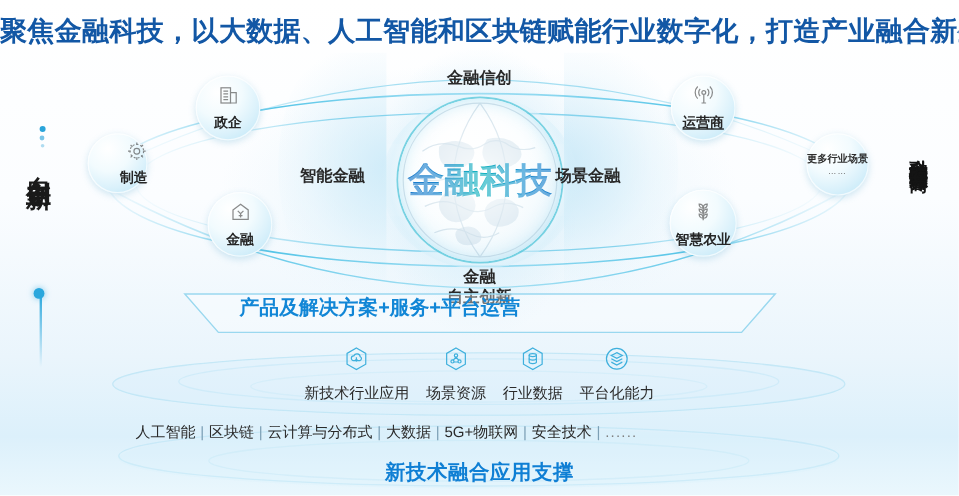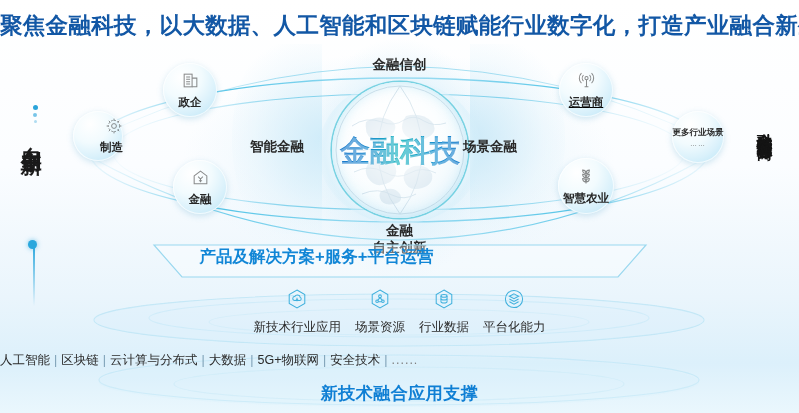--- a/index.html
+++ b/index.html
@@ -96,21 +96,21 @@
     display:flex;align-items:center;justify-content:center;gap:14px;}
   .cap{display:flex;align-items:center;gap:5px;flex-direction:column;}
   .cap .cl{font-size:12.5px;color:#2b2b2b;white-space:nowrap;}
   .adv{position:absolute;left:0;top:317px;width:799px;text-align:center;
     font-size:15px;font-weight:bold;color:#1186d6;letter-spacing:4px;}
 
   
   #ripples{position:absolute;left:0;top:268px;}
 
   
-  .tech{position:absolute;left:0;top:352px;width:644px;text-align:left;
+  .tech{position:absolute;left:0;top:352px;width:644px;text-align:center;
     font-size:12.5px;color:#2b2b2b;white-space:nowrap;}
   .tech span.sep{color:#7c9fb5;margin:0 4px;}
   .tech span.el{color:#7f7f7f;letter-spacing:1px;}
   .support{position:absolute;left:0;top:382px;width:799px;text-align:center;
     font-size:17px;font-weight:bold;color:#0f7fd4;letter-spacing:.5px;}
 </style>
 </head>
 <body>
 
 <div id="stage">

